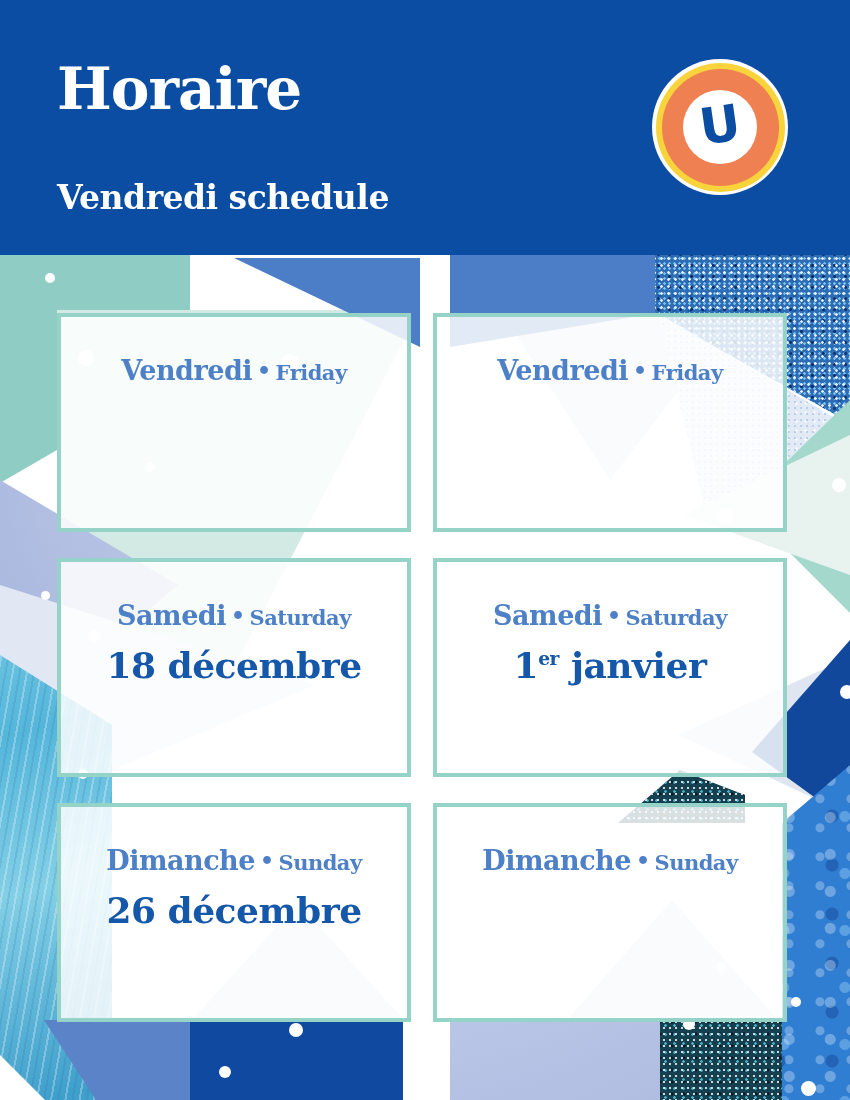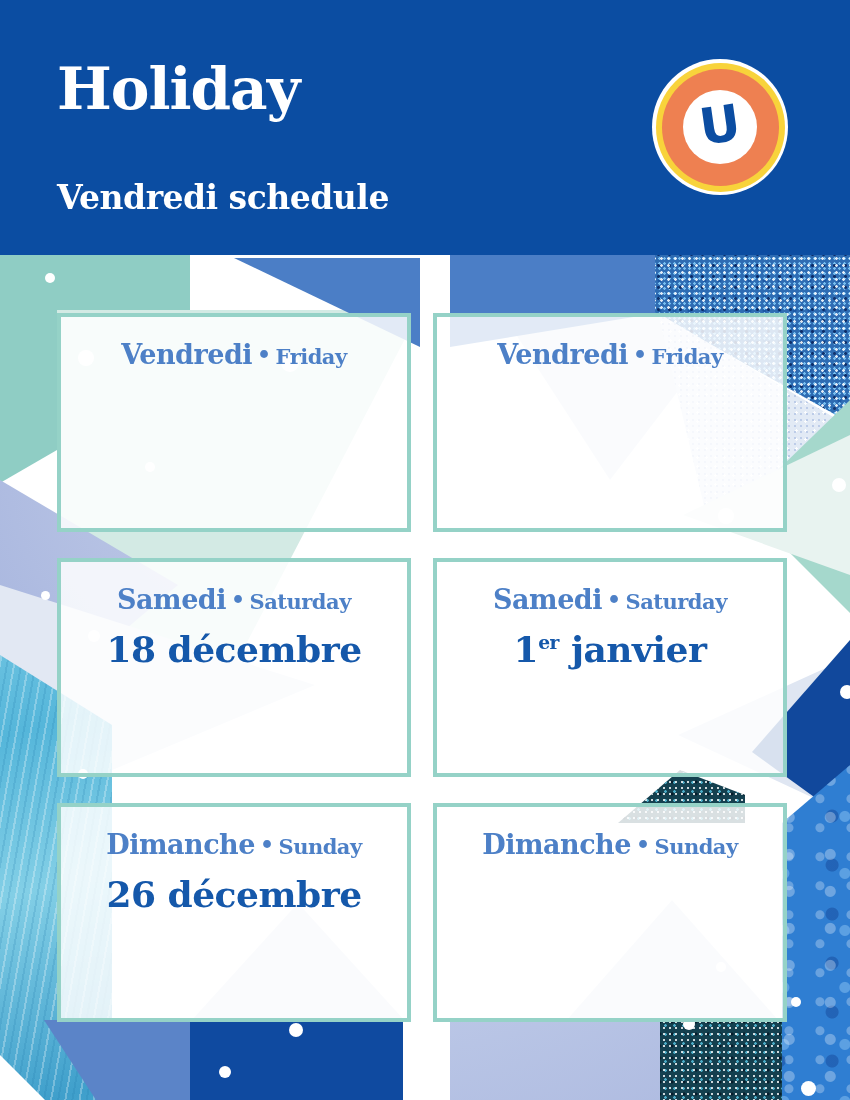--- a/index.html
+++ b/index.html
@@ -97,36 +97,36 @@
   .d13{left:683px;top:763px;width:12px;height:12px;}
   .d14{left:791px;top:742px;width:10px;height:10px;}
   .d15{left:801px;top:826px;width:15px;height:15px;}
   .d16{left:716px;top:707px;width:10px;height:10px;}
   .d17{left:539px;top:684px;width:12px;height:12px;}
 
   
   .grid{position:absolute;left:57px;top:313px;display:grid;
         grid-template-columns:354px 354px;gap:26px 22px;}
   .card{width:354px;height:219px;box-sizing:border-box;background:rgba(255,255,255,.84);
-        border:4px solid #95d2c7;text-align:center;padding-top:22px;}
+        border:4px solid #95d2c7;text-align:center;padding-top:38px;}
   .day-line{color:#4d80c7;font-weight:700;font-size:27px;letter-spacing:-0.5px;line-height:32px;}
   .day-line .en{font-size:21px;}
   .day-line .sep{font-size:22px;padding:0 5px;position:relative;top:-2px;}
   .date-line{color:#1558aa;font-weight:700;font-size:36px;letter-spacing:-0.5px;
              line-height:42px;margin-top:3px;}
   .date-line sup{font-size:0.52em;vertical-align:super;}
 </style>
 </head>
 <body>
 
 <div class="poster">
 
   <div class="header">
     <h1 class="title">
-      <span>Holiday</span>
+      <span>Horaire</span>
     </h1>
     <div class="subtitle">Vendredi schedule</div>
 
     <div class="logo">
       <div class="ring ring-white-outer">
         <div class="ring ring-yellow">
           <div class="ring ring-orange">
             <div class="ring logo-disc">
               <span class="logo-u">U</span>
             </div>

